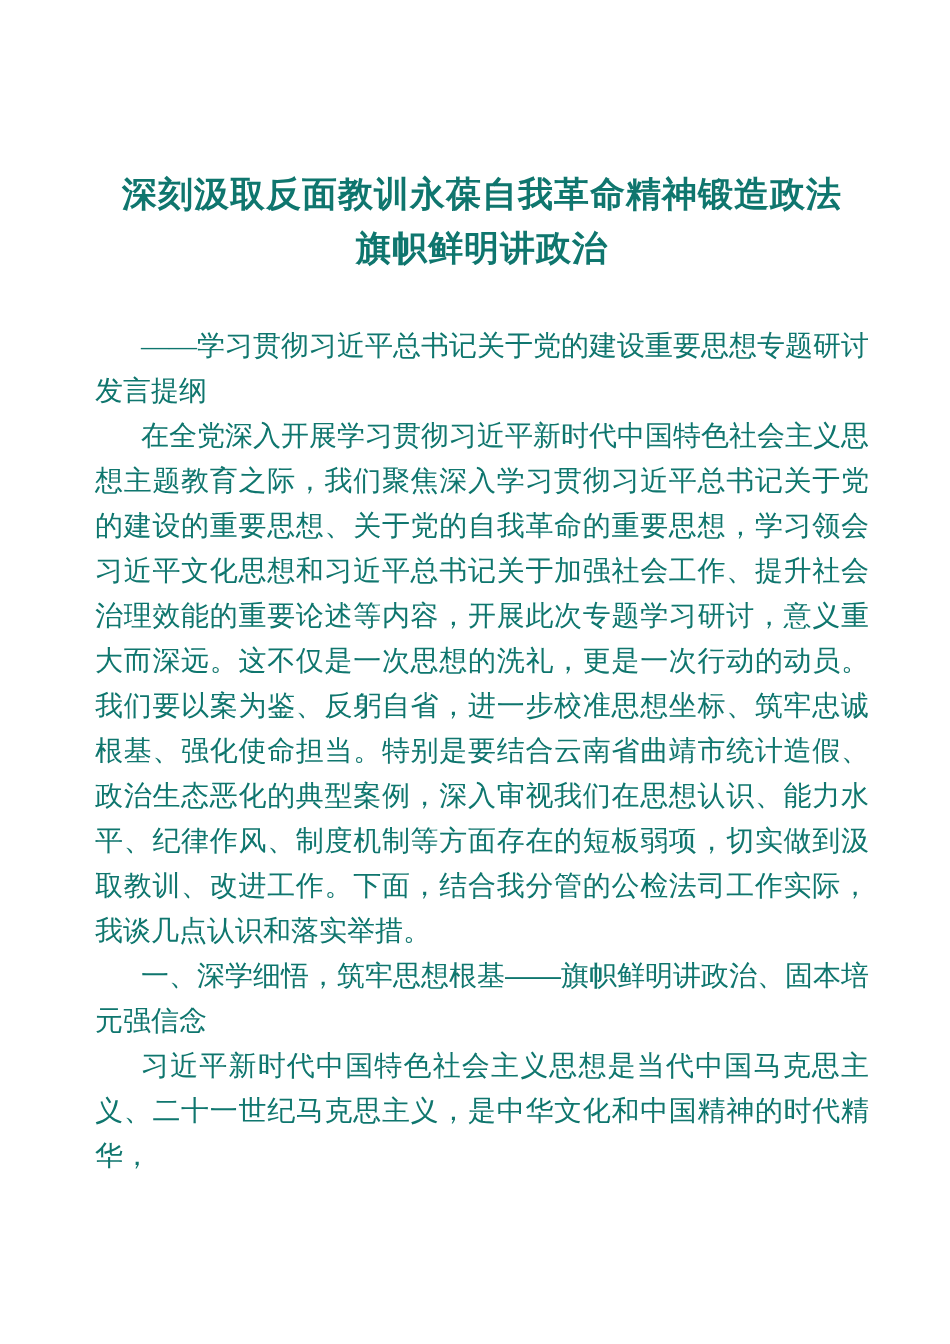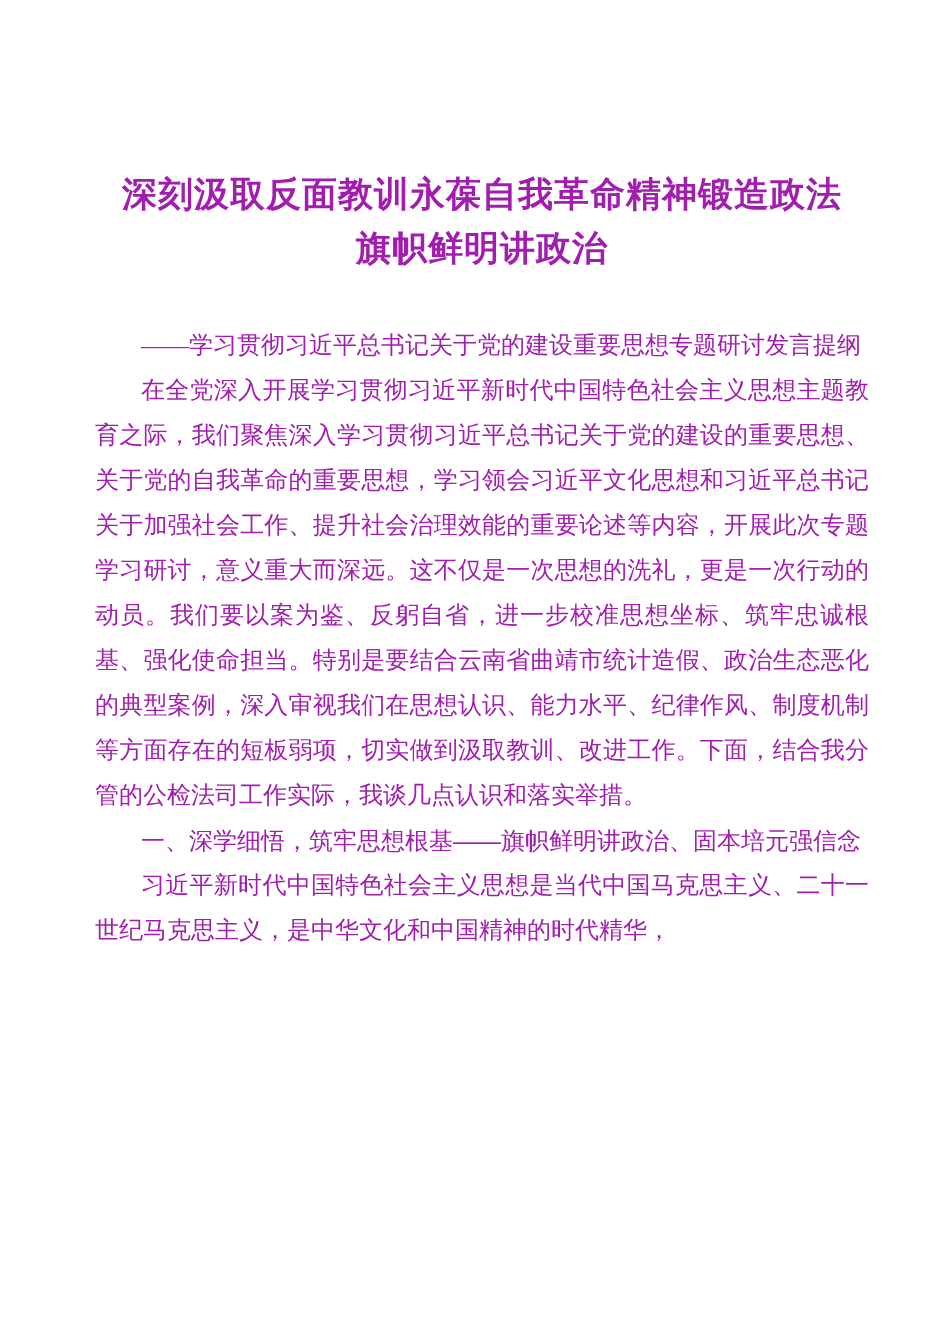--- a/index.html
+++ b/index.html
@@ -4,38 +4,38 @@
 <style>
   * { margin: 0; padding: 0; box-sizing: border-box; }
   html, body { background: #ffffff; }
   body { width: 950px; }
 
   .page {
     position: relative;
     width: 950px;
     height: 1344px;
     background: #ffffff;
-    color: #a21caf;
+    color: #0f766e;
     padding: 167px 81px 0 95px; 
     overflow: hidden;
     font-family: "Liberation Serif", serif;
   }
 
   .doc-title {
     font-family: "Liberation Sans", sans-serif;
     font-weight: bold;
     font-size: 35px;
     line-height: 54px;
     text-align: center;
     letter-spacing: 1px;
     margin-bottom: 48px;
   }
 
   .para {
-    font-size: 24px;
+    font-size: 28px;
     line-height: 45px;
     text-align: justify;
     text-indent: 46px; 
     word-break: break-all;
   }
 
   .section-heading {
     font-family: "Liberation Sans", sans-serif;
     font-weight: normal;
   }

